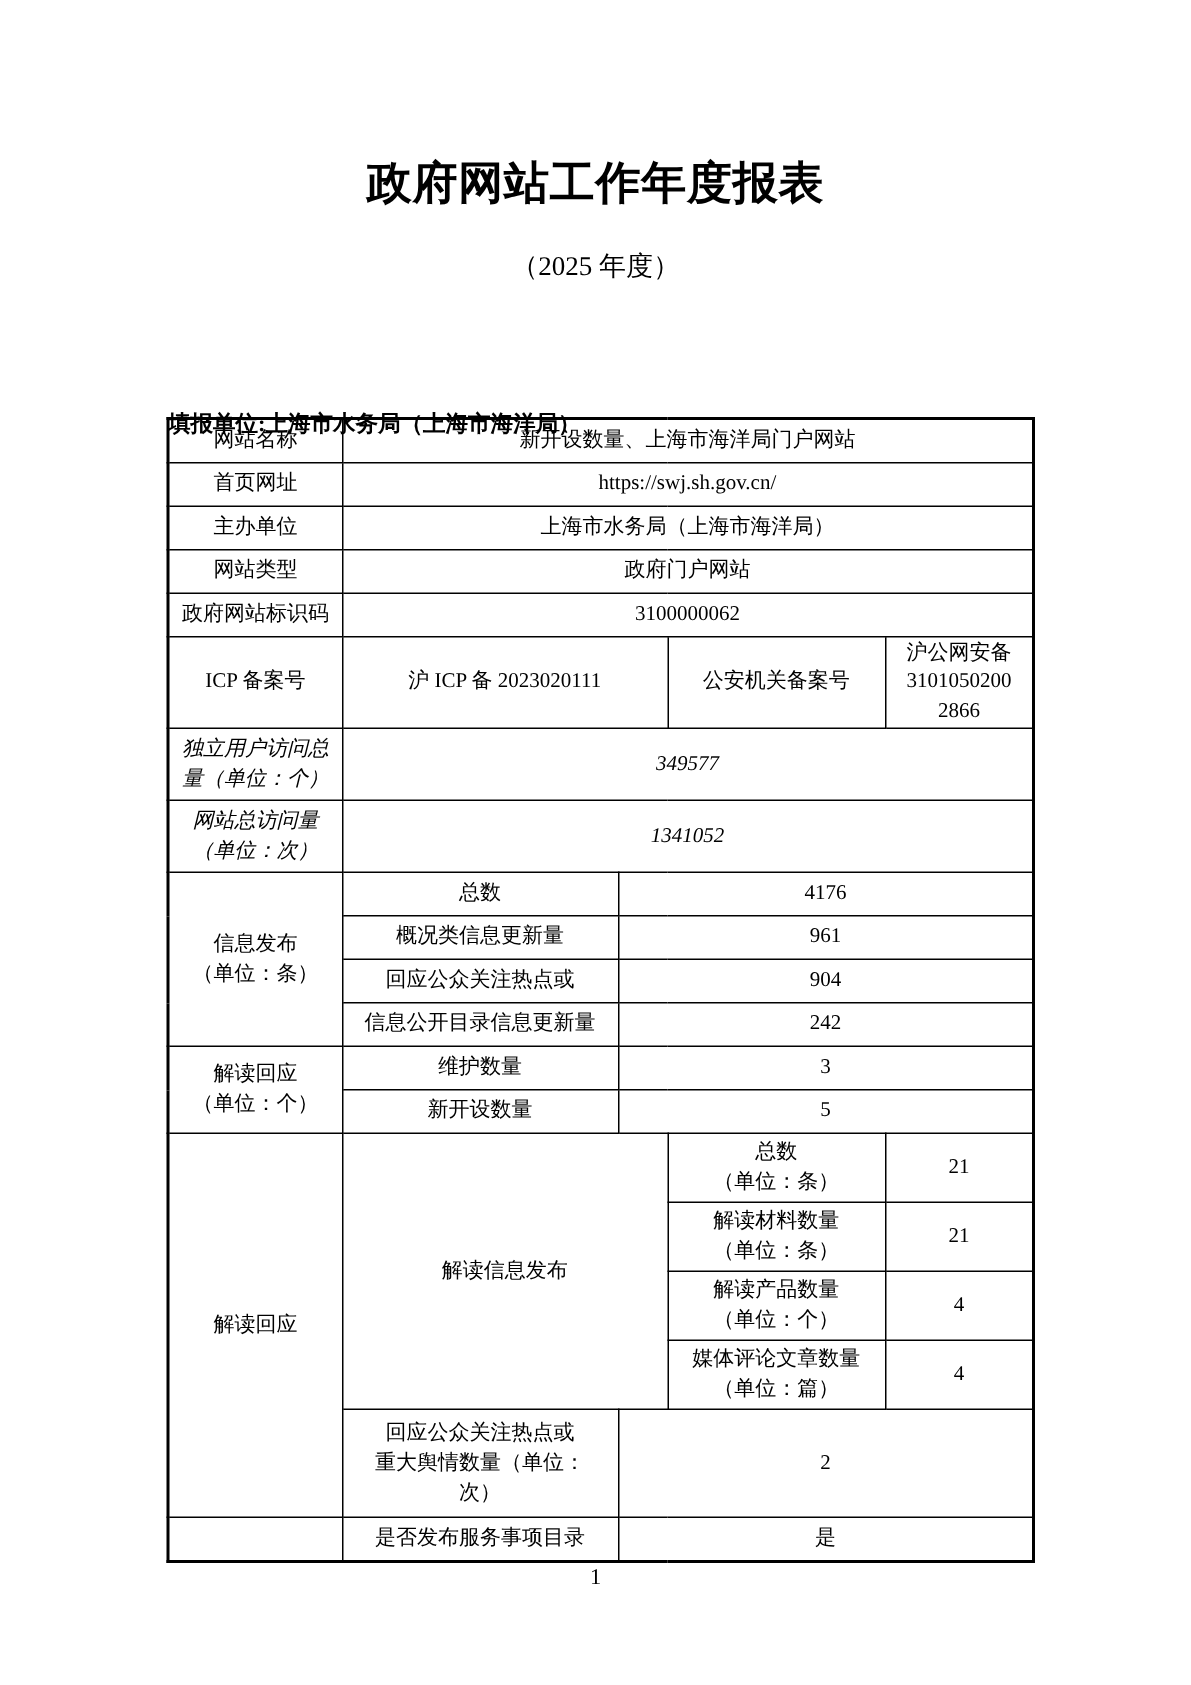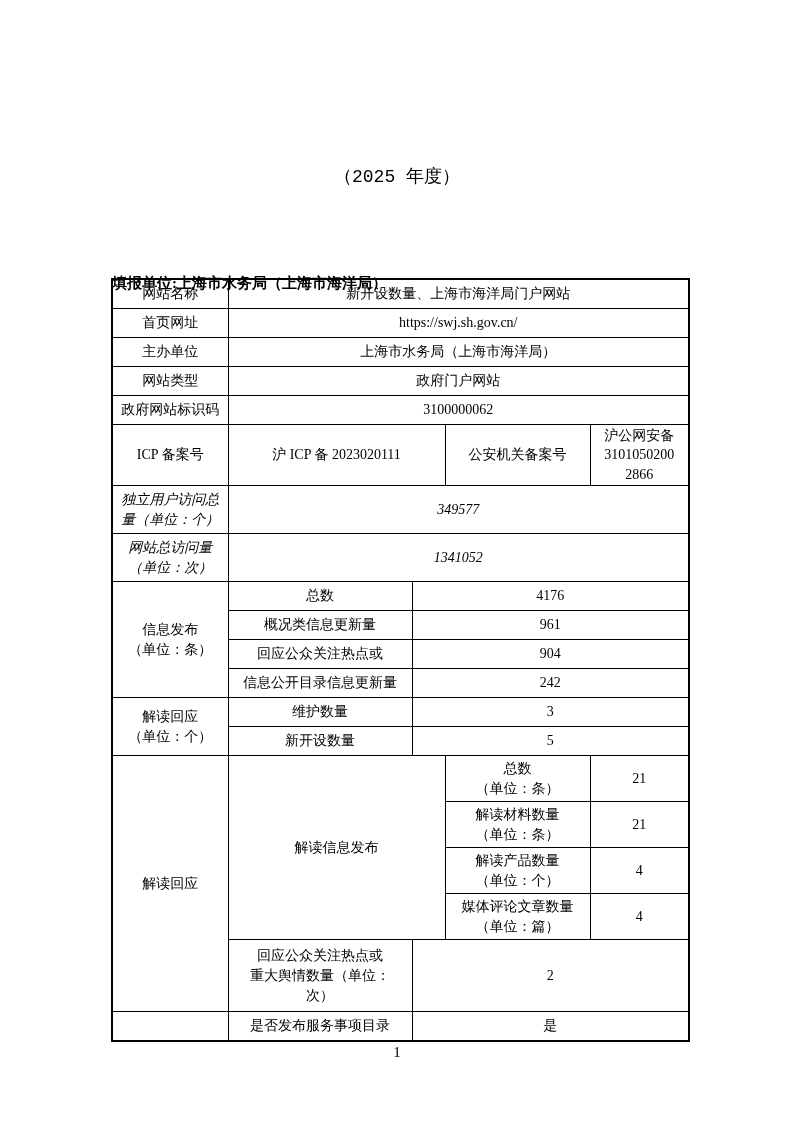--- a/index.html
+++ b/index.html
@@ -29,21 +29,20 @@
     line-height: 1.3;
   }
   .doc-subtitle {
     position: absolute;
     top: 166px;
     left: 0;
     width: 794px;
     text-align: center;
     font-size: 18px;
     line-height: 1.3;
-    font-family: Liberation Mono, monospace;
   }
   .unit-line {
     position: absolute;
     top: 238px;
     left: 112px;
     font-size: 15px;
     font-weight: bold;
     line-height: 1.3;
     margin-top: 36px;
   }
@@ -79,20 +78,21 @@
     width: 794px;
     text-align: center;
     font-size: 15px;
   }
 </style>
 </head>
 <body>
 
 <div class="page">
 
+  <div class="doc-title">政府网站工作年度报表</div>
   <div class="doc-subtitle">（2025 年度）</div>
   <div class="unit-line">填报单位:上海市水务局（上海市海洋局）</div>
 
   <table class="report">
     <colgroup>
       <col style="width:116px">
       <col style="width:184px">
       <col style="width:33px">
       <col style="width:145px">
       <col style="width:99px">

